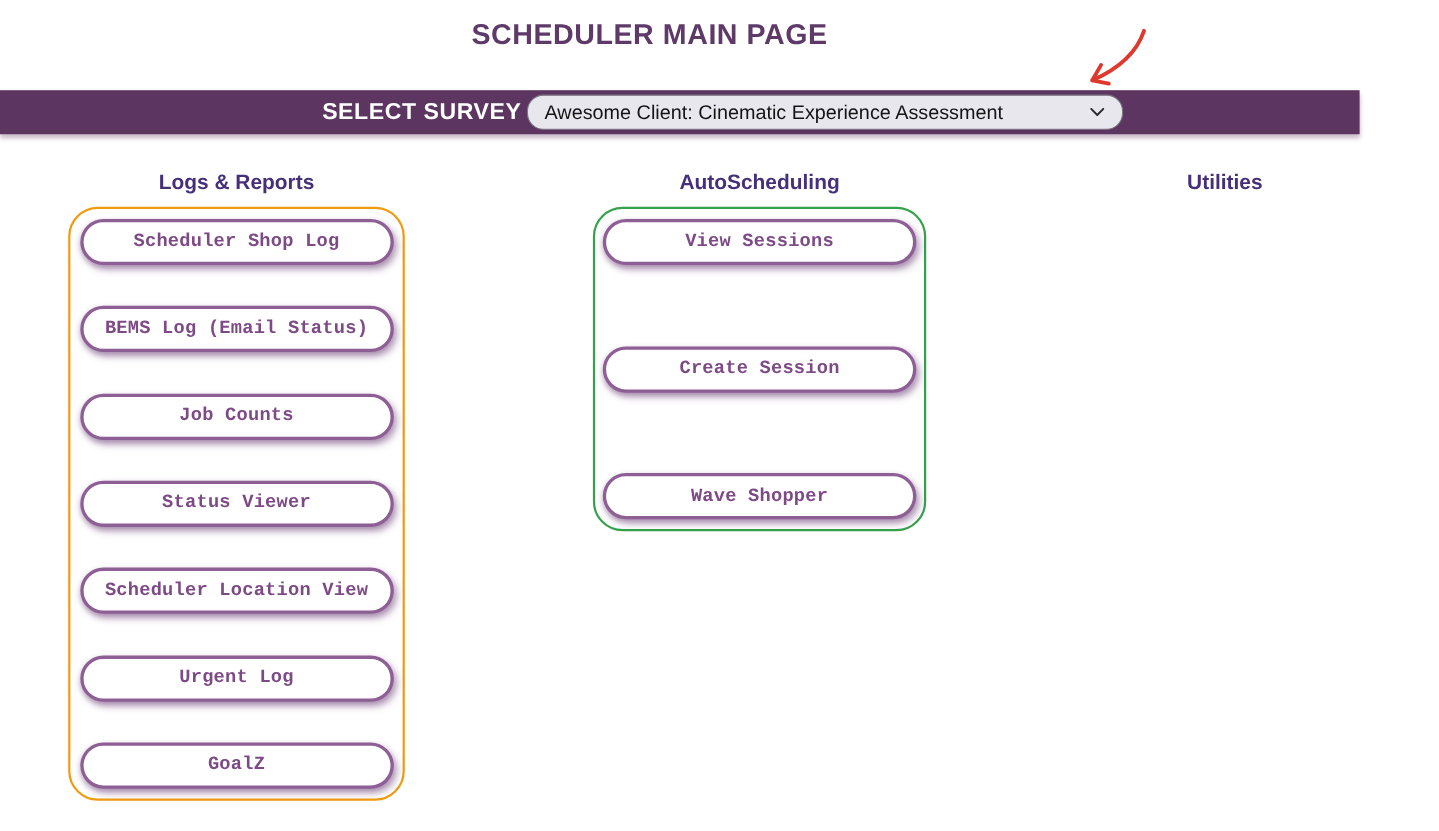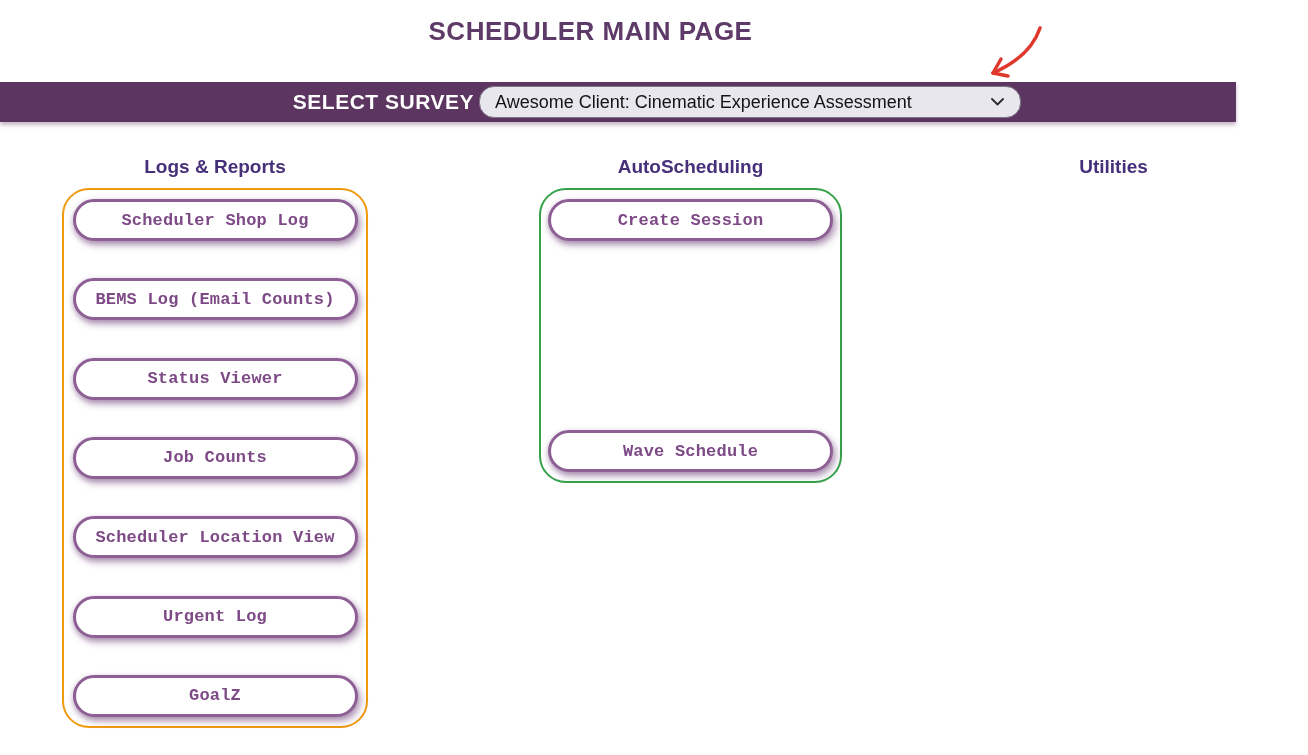--- a/index.html
+++ b/index.html
@@ -147,33 +147,34 @@
   <svg class="annotation-arrow" viewBox="0 0 100 58">
     <path id="arrow-curve" d="M 90 4 C 84 22 68 38 43 49" fill="none" stroke-width="3.5" stroke-linecap="round" stroke="#df382c"></path>
     <path id="arrow-head" d="M 43 49 L 51 35 M 43 49 L 58 52" fill="none" stroke-width="3.5" stroke-linecap="round" stroke-linejoin="round" stroke="#df382c"></path>
   </svg>
 
   <div id="columns">
       <section class="column col-0">
         <h2 class="column-title">Logs &amp; Reports</h2>
         <div class="box" style="border-color: rgb(240, 154, 16);">
           <button class="pill">Scheduler Shop Log</button>
-          <button class="pill">BEMS Log (Email Counts)</button>
+          <button class="pill">BEMS Log (Email Status)</button>
+          <button class="pill">Job Counts</button>
           <button class="pill">Status Viewer</button>
-          <button class="pill">Job Counts</button>
           <button class="pill">Scheduler Location View</button>
           <button class="pill">Urgent Log</button>
           <button class="pill">GoalZ</button>
         </div>
       </section>
       <section class="column col-1">
         <h2 class="column-title">AutoScheduling</h2>
         <div class="box" style="border-color: rgb(53, 161, 74);">
+          <button class="pill">View Sessions</button>
           <button class="pill">Create Session</button>
-          <button class="pill">Wave Schedule</button>
+          <button class="pill">Wave Shopper</button>
         </div>
       </section>
       <section class="column col-2">
         <h2 class="column-title">Utilities</h2>
       </section>
     </div>
 
 </div>
 
 </body></html>

